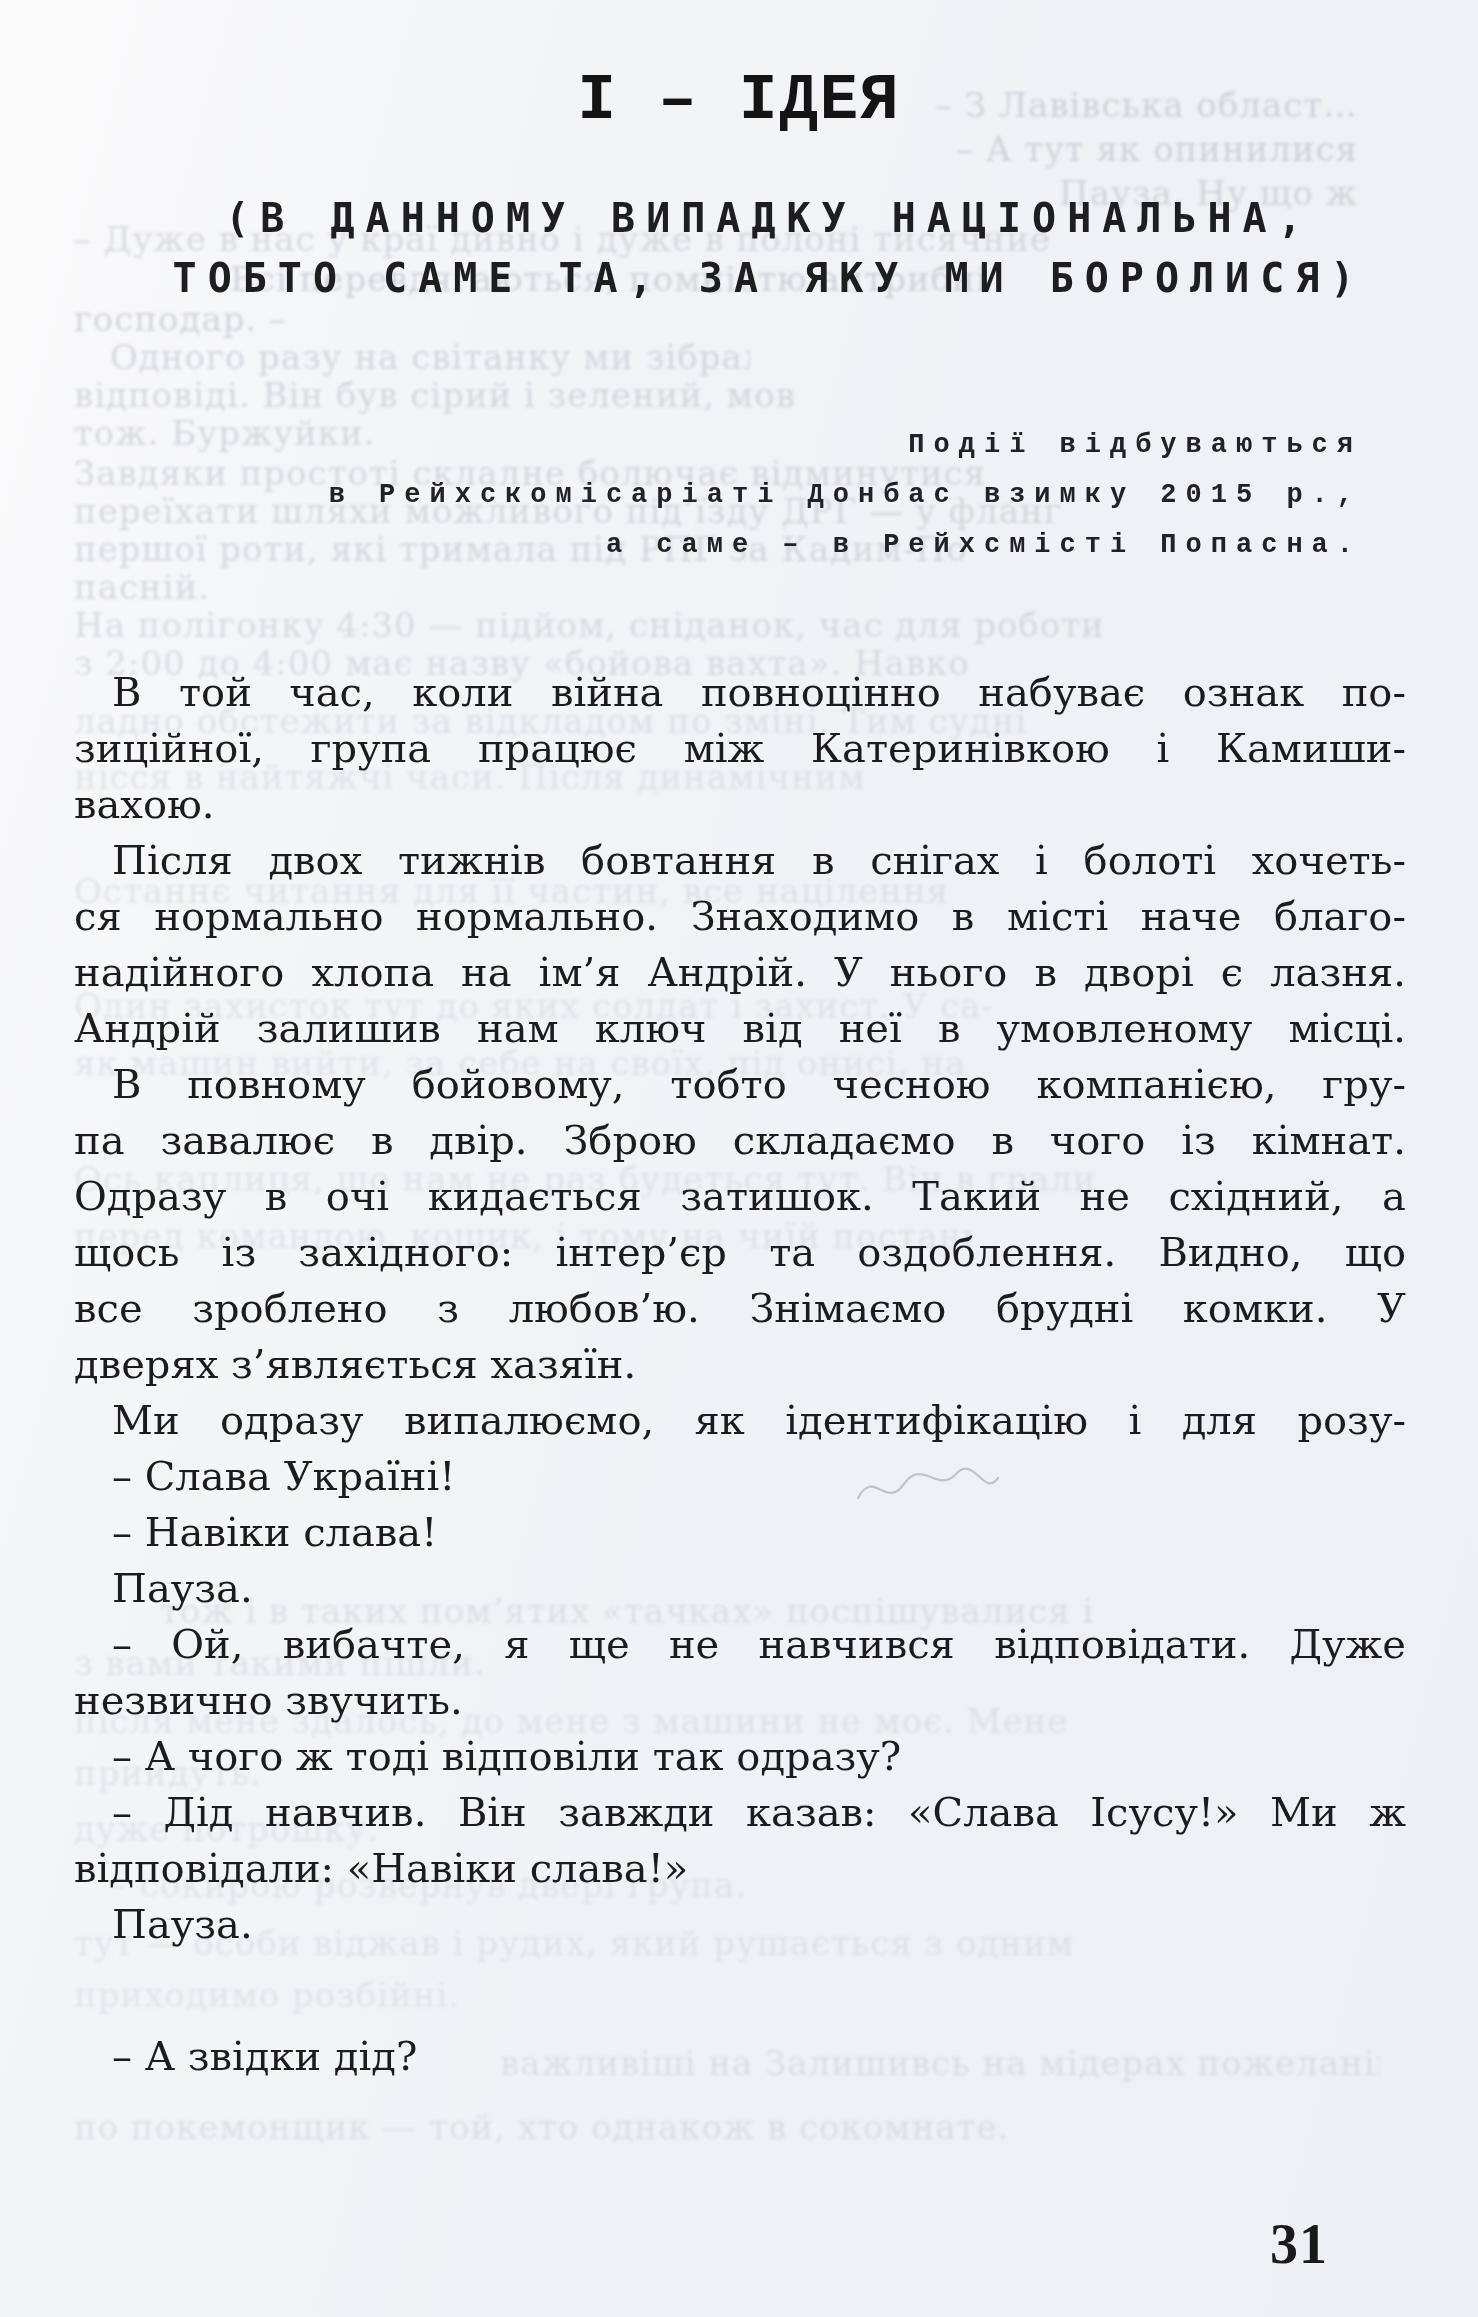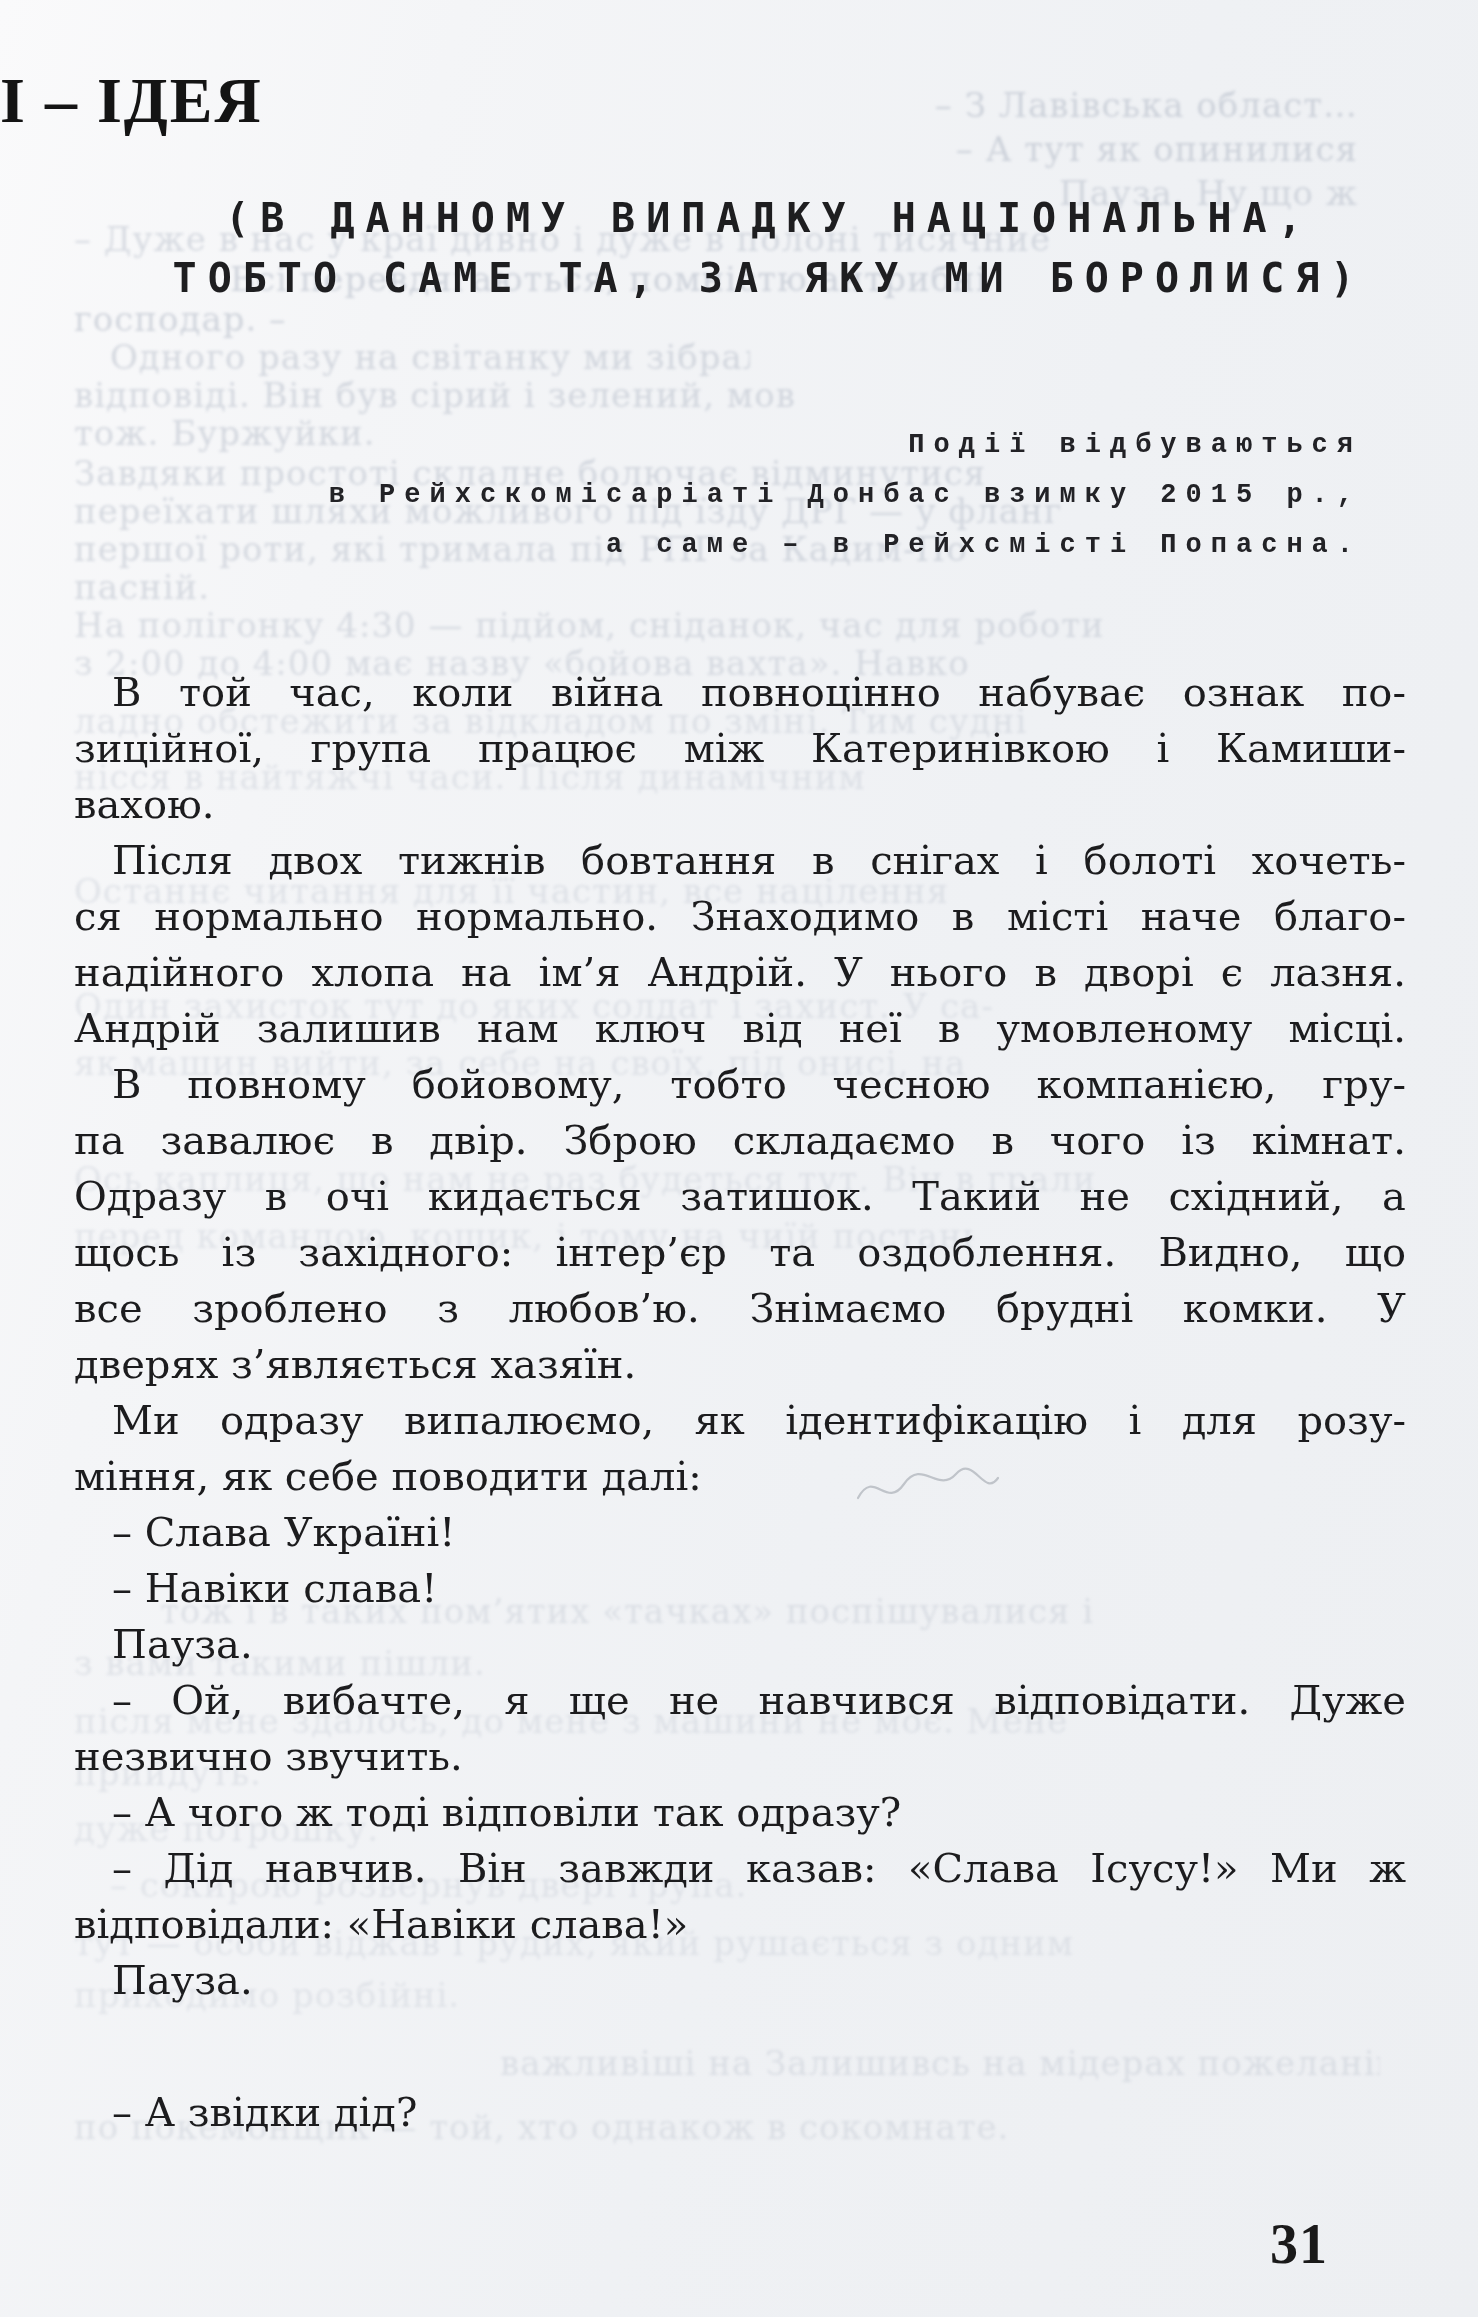--- a/index.html
+++ b/index.html
@@ -22,22 +22,22 @@
     filter:blur(1.4px);
     white-space:nowrap;overflow:hidden;
     letter-spacing:1px;
     transform:scaleY(.96);
   }
   .ghost.right{text-align:right;}
   
   .ink{position:absolute;z-index:2;left:0;top:0;width:100%;height:100%;}
   .title{
     position:absolute;top:64px;left:0;width:100%;
-    text-align:left;
-    font-family:Liberation Serif, serif;
+    text-align:center;
+    font-family:Liberation Mono, monospace;
     font-weight:700;font-size:64px;line-height:74px;
     color:#141414;
     letter-spacing:2px;
     text-shadow:1px 1px 0 rgba(244,245,247,.28),-1px 0 0 rgba(244,245,247,.22);
   }
   .subtitle{
     position:absolute;top:188px;left:0;width:100%;
     text-align:center;
     font-family:"DejaVu Sans Mono",monospace;
     font-weight:700;font-size:40px;line-height:60px;
@@ -251,21 +251,20 @@
         <div class="bline ind just">
           <span>Ми</span>
           <span>одразу</span>
           <span>випалюємо,</span>
           <span>як</span>
           <span>ідентифікацію</span>
           <span>і</span>
           <span>для</span>
           <span>розу-</span>
         </div>
-        <div class="bline">міння, як себе поводити далі:</div>
         <div class="bline ind">– Слава Україні!</div>
         <div class="bline ind">– Навіки слава!</div>
         <div class="bline ind">Пауза.</div>
         <div class="bline ind just">
           <span>–</span>
           <span>Ой,</span>
           <span>вибачте,</span>
           <span>я</span>
           <span>ще</span>
           <span>не</span>

